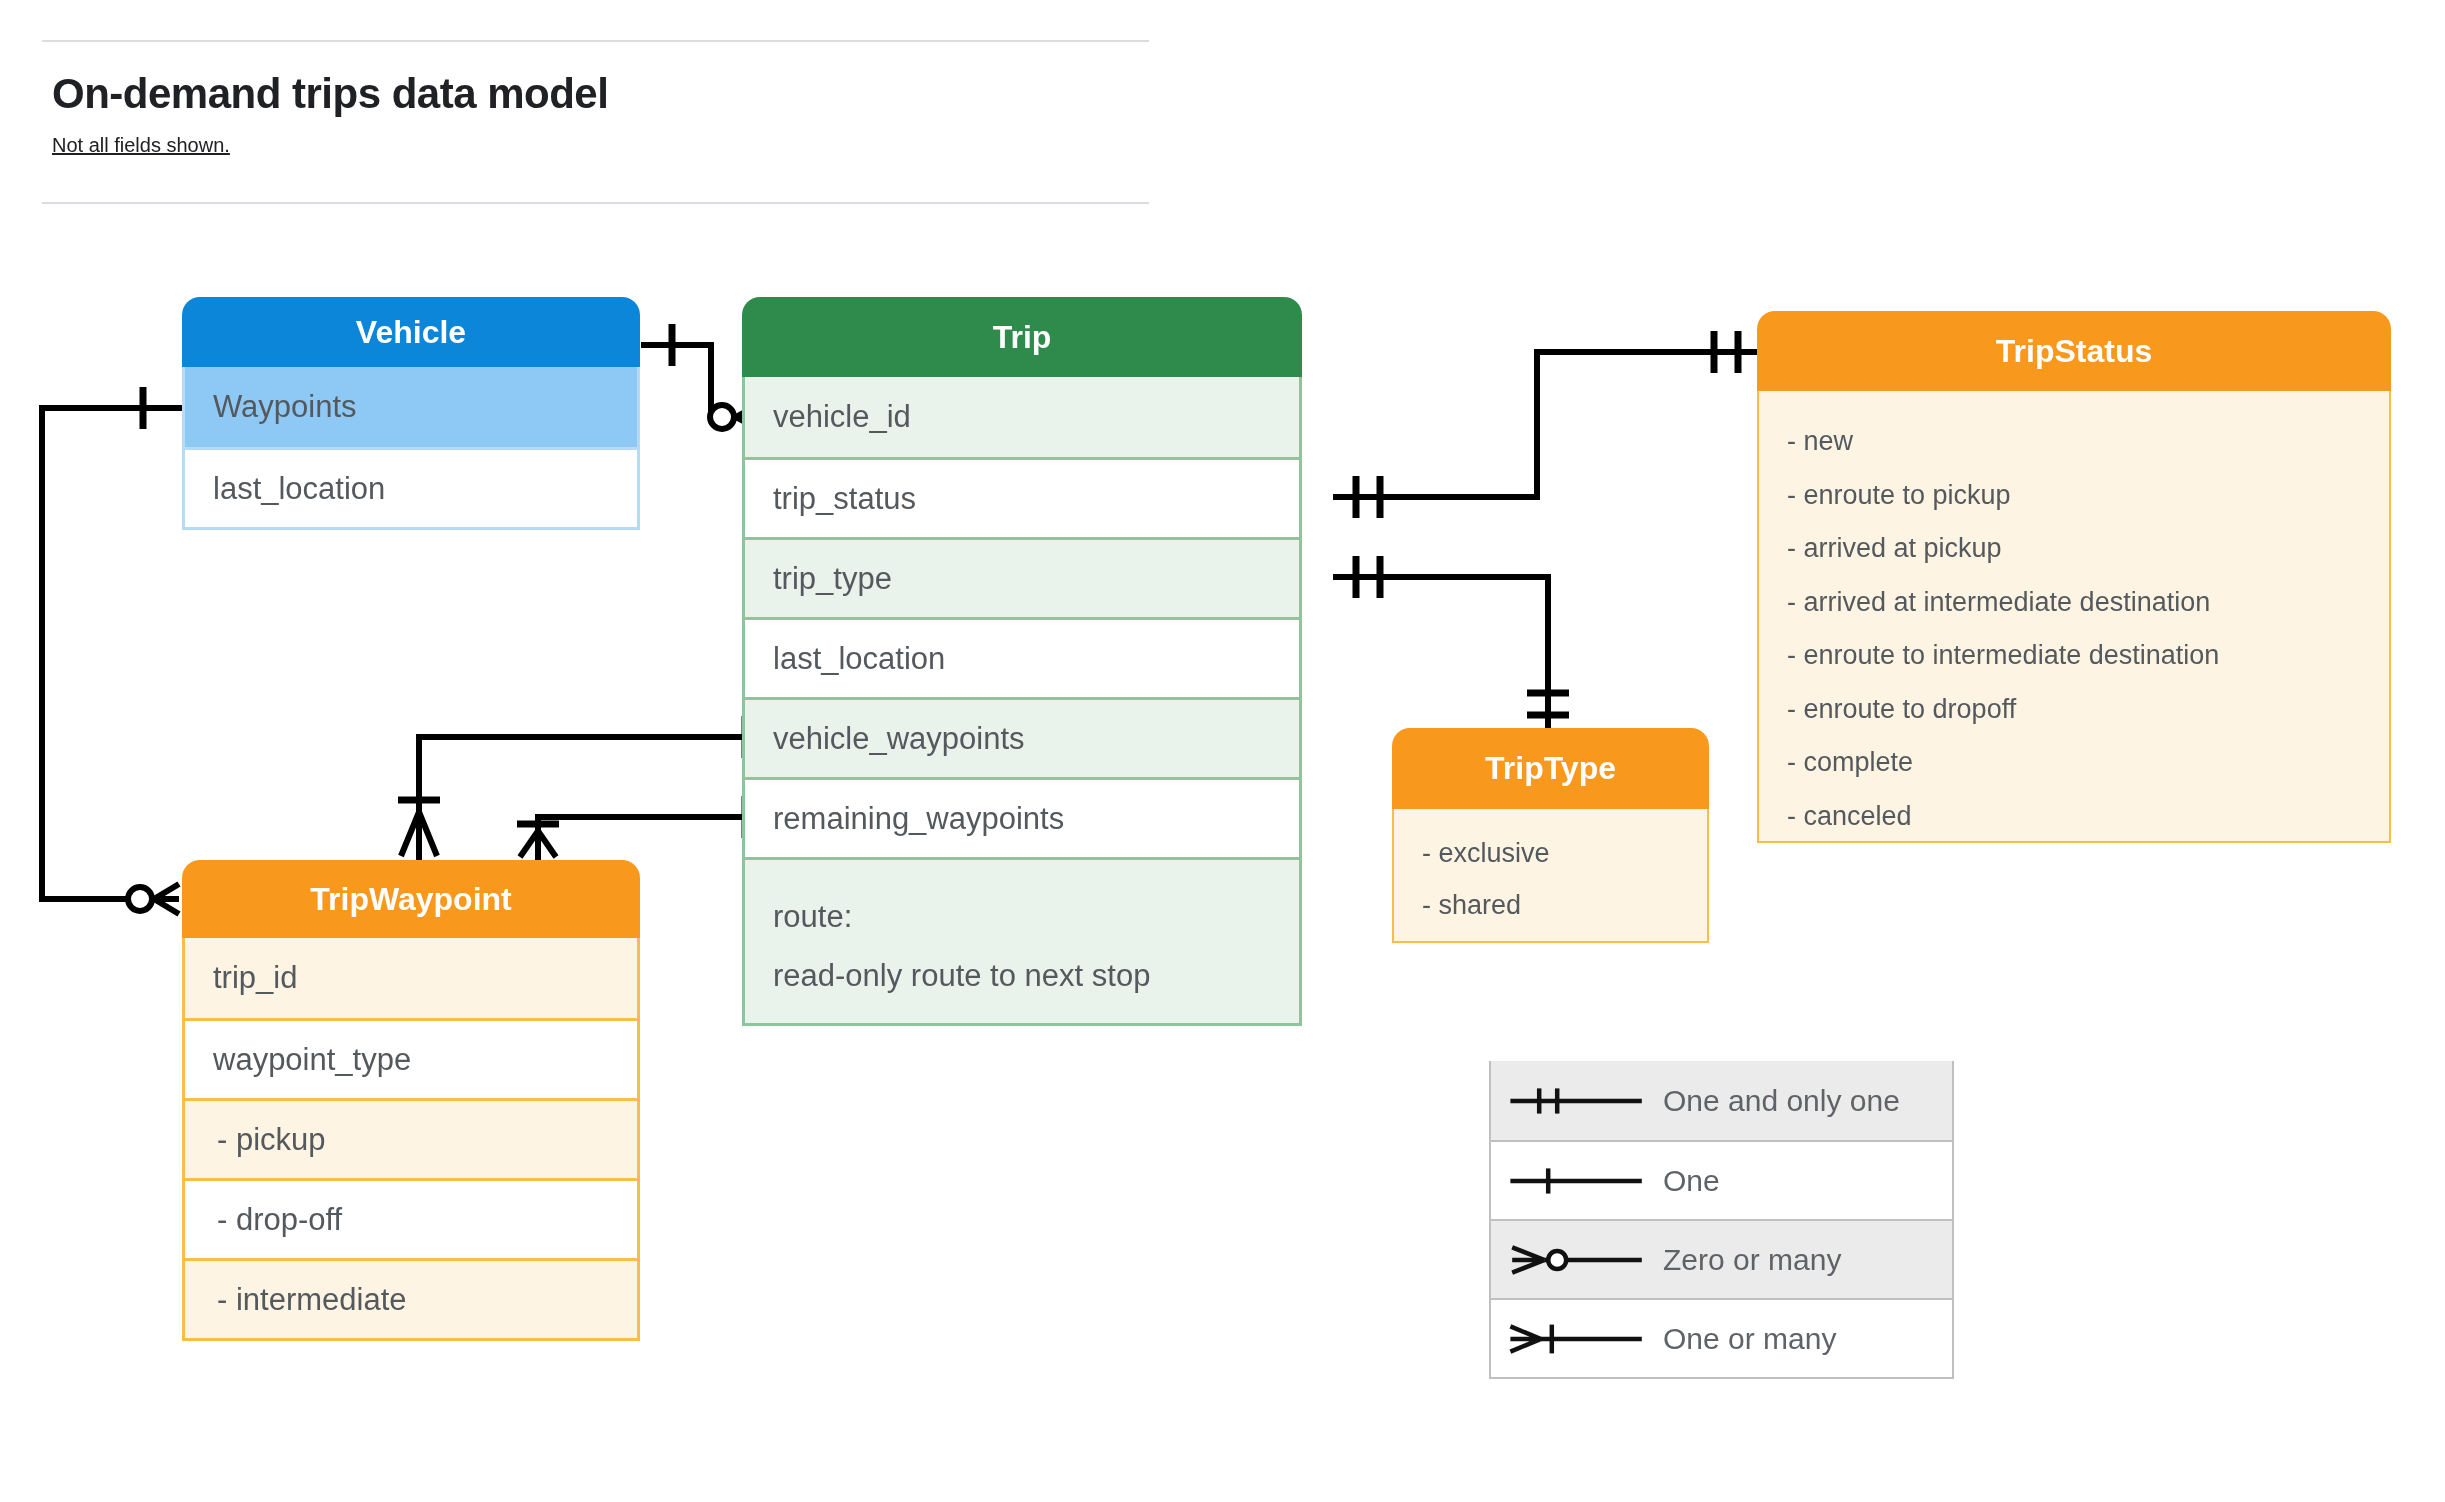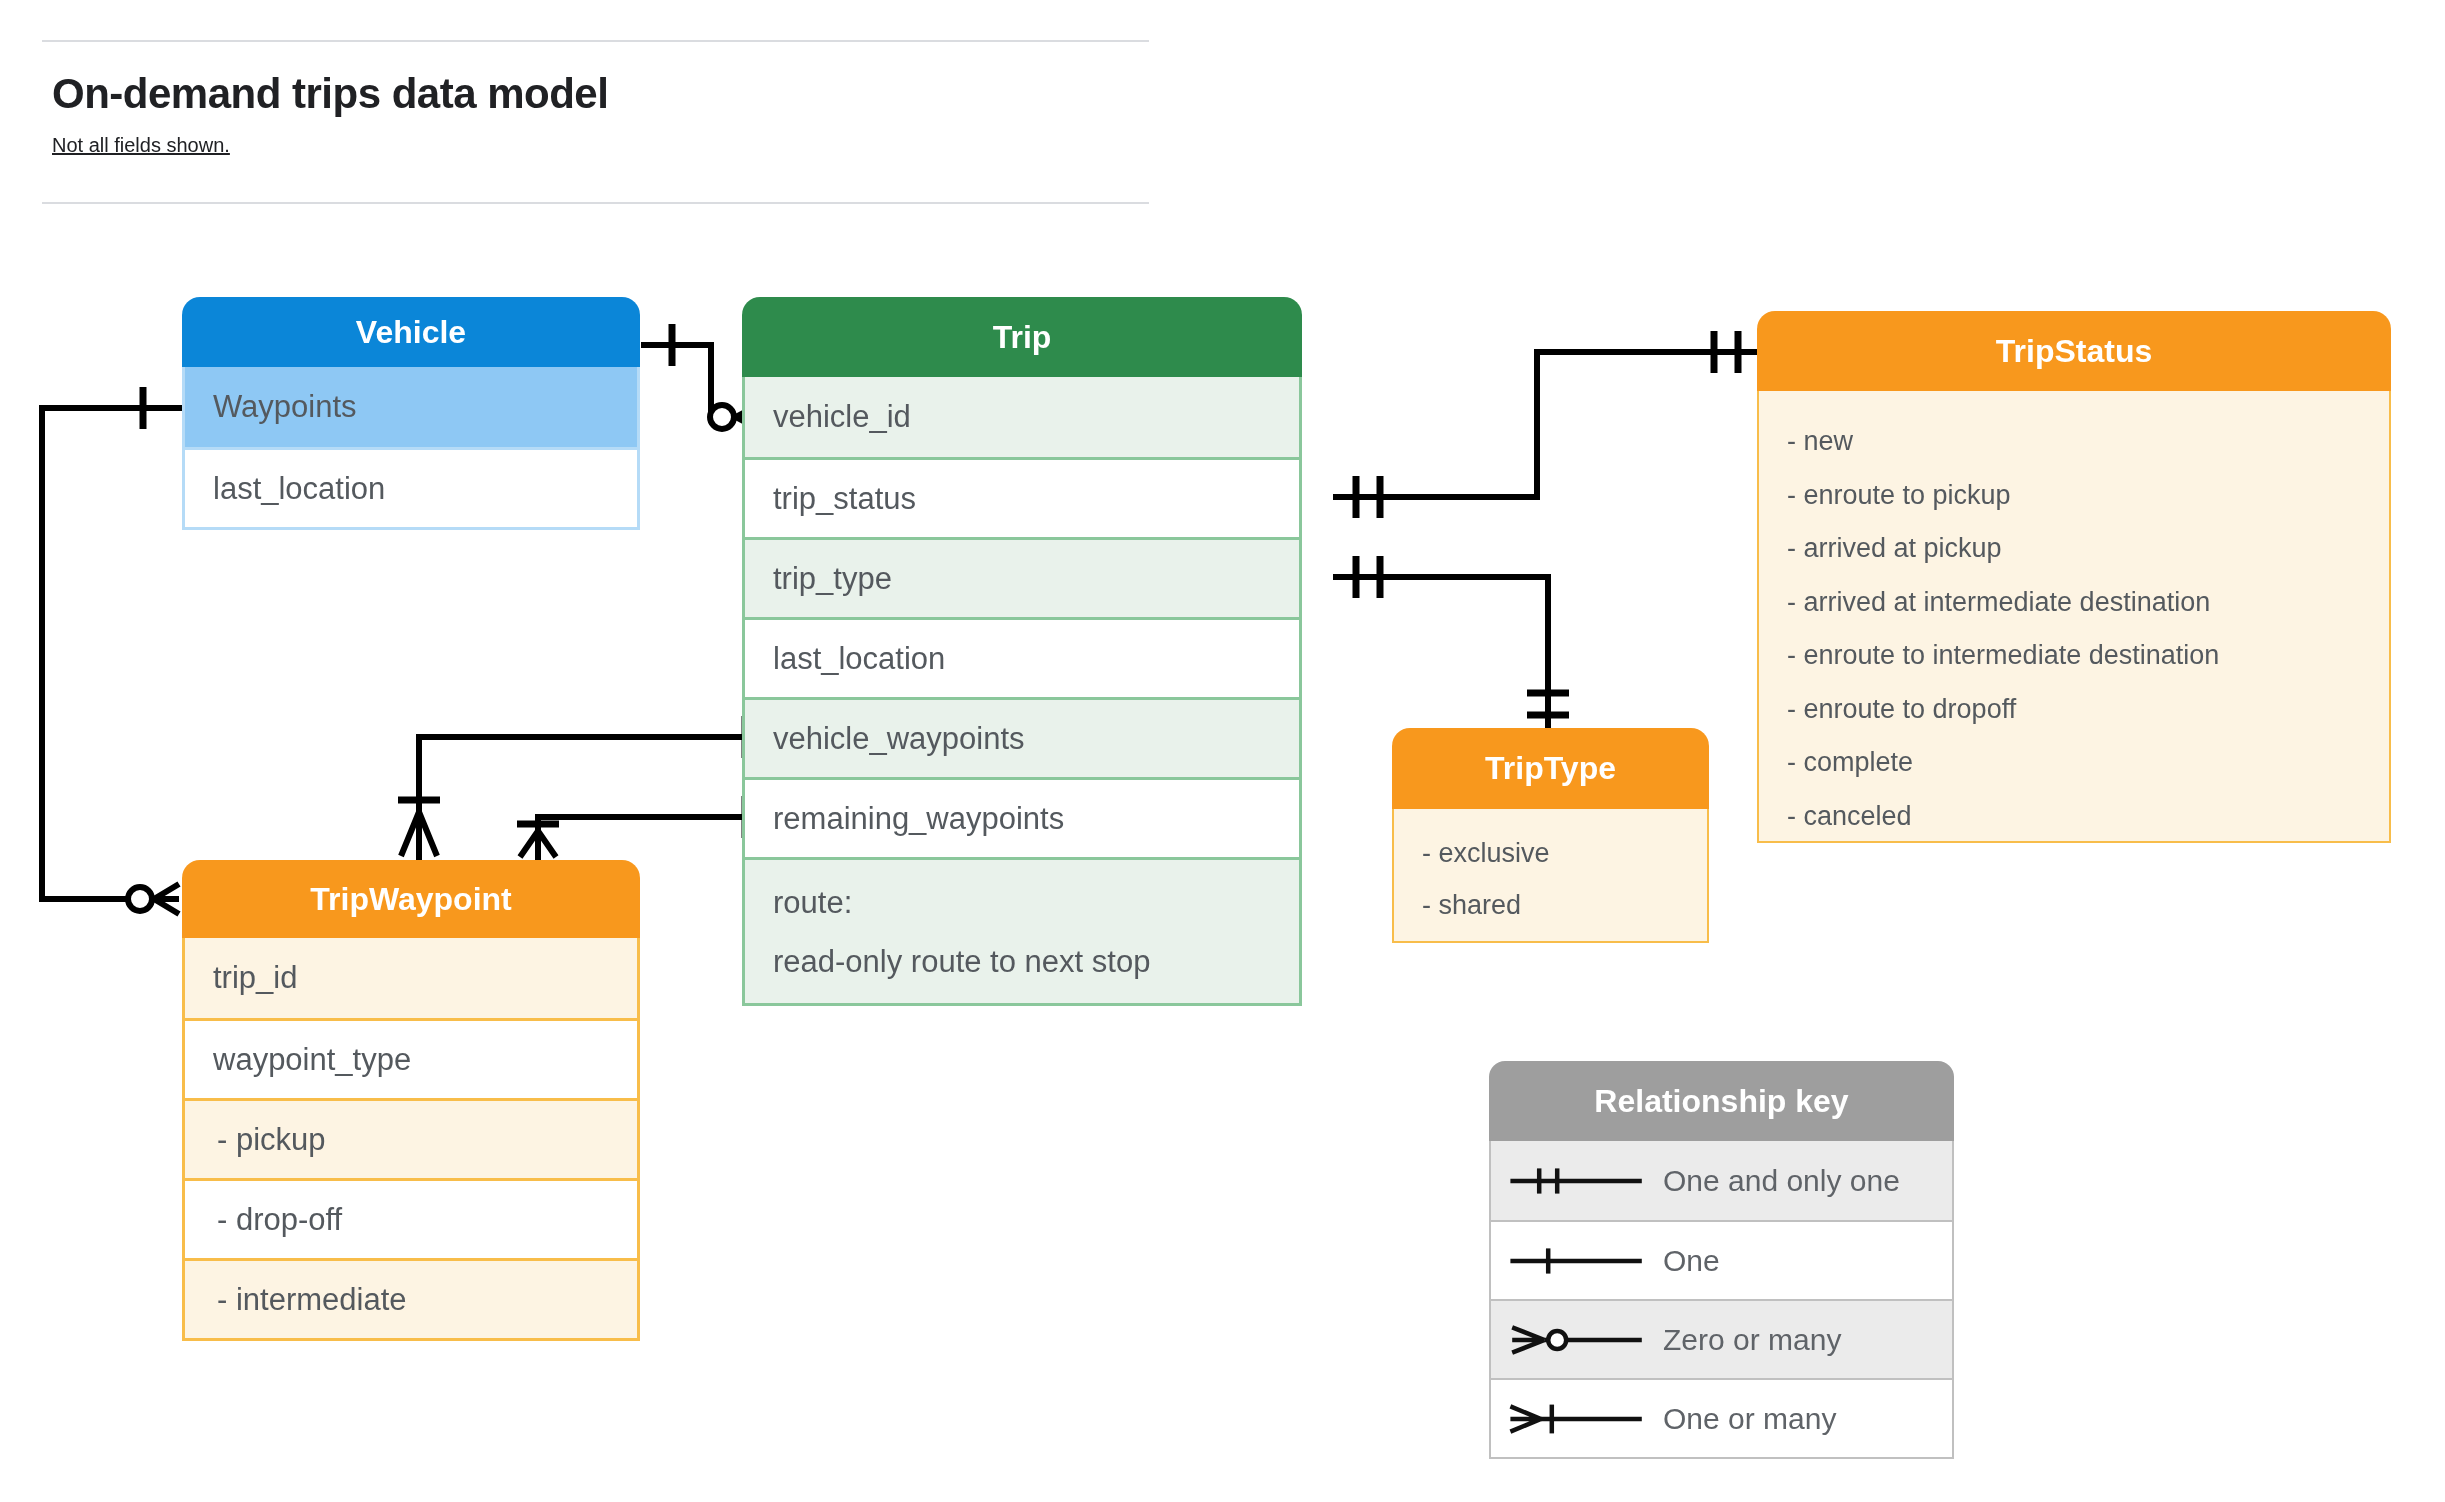--- a/index.html
+++ b/index.html
@@ -23,21 +23,21 @@
   #vehicle .rows{border:3px solid var(--blue-border,#b5dbf7);border-top:none;}
   #vehicle .row+.row{border-top:3px solid var(--blue-border,#b5dbf7);}
   .hl-blue{background:var(--blue-row,#8ec8f4);}
 
   
   #trip{left:742px;top:297px;width:560px;}
   #trip .hdr{height:80px;background:var(--green-header,#2e8b4c);}
   #trip .rows{border:3px solid var(--green-border,#8ac79b);border-top:none;}
   #trip .row+.row{border-top:3px solid var(--green-border,#8ac79b);}
   .hl-green{background:var(--green-row,#e9f2eb);}
-  #trip .row.tall{height:146px;display:block;padding-top:27px;}
+  #trip .row.tall{height:166px;display:block;padding-top:41px;}
   #trip .row.tall div{line-height:31px;}
   #trip .row.tall div+div{margin-top:28px;}
 
   
   .hdr.orange{background:var(--orange-header,#f8981d);}
   .list{box-sizing:border-box;background:var(--cream-row,#fdf4e3);border:2px solid var(--orange-border,#f8bd4a);border-top:none;padding:24px 0 0 28px;}
   .li{font-size:27px;color:var(--text,#54595e);}
   #tripstatus{left:1757px;top:311px;width:634px;}
   #tripstatus .hdr{height:80px;}
   #tripstatus .list{height:452px;}
@@ -176,21 +176,20 @@
     <div class="rows">
       <div class="row hl-cream">trip_id</div>
       <div class="row">waypoint_type</div>
       <div class="row hl-cream indent">- pickup</div>
       <div class="row indent">- drop-off</div>
       <div class="row hl-cream indent">- intermediate</div>
     </div>
   </div>
 
   <div class="entity" id="legend">
-    <div class="hdr">Relationship key</div>
     <div class="lrows">
       <div class="lrow alt">
         <span class="sym">
           <svg width="144" height="44" viewBox="0 0 160 44">
               <line x1="6" y1="22" x2="152" y2="22"></line>
               <line x1="38" y1="8" x2="38" y2="36"></line>
               <line x1="58" y1="8" x2="58" y2="36"></line>
             </svg>
         </span>
         <span class="llabel">One and only one</span>

